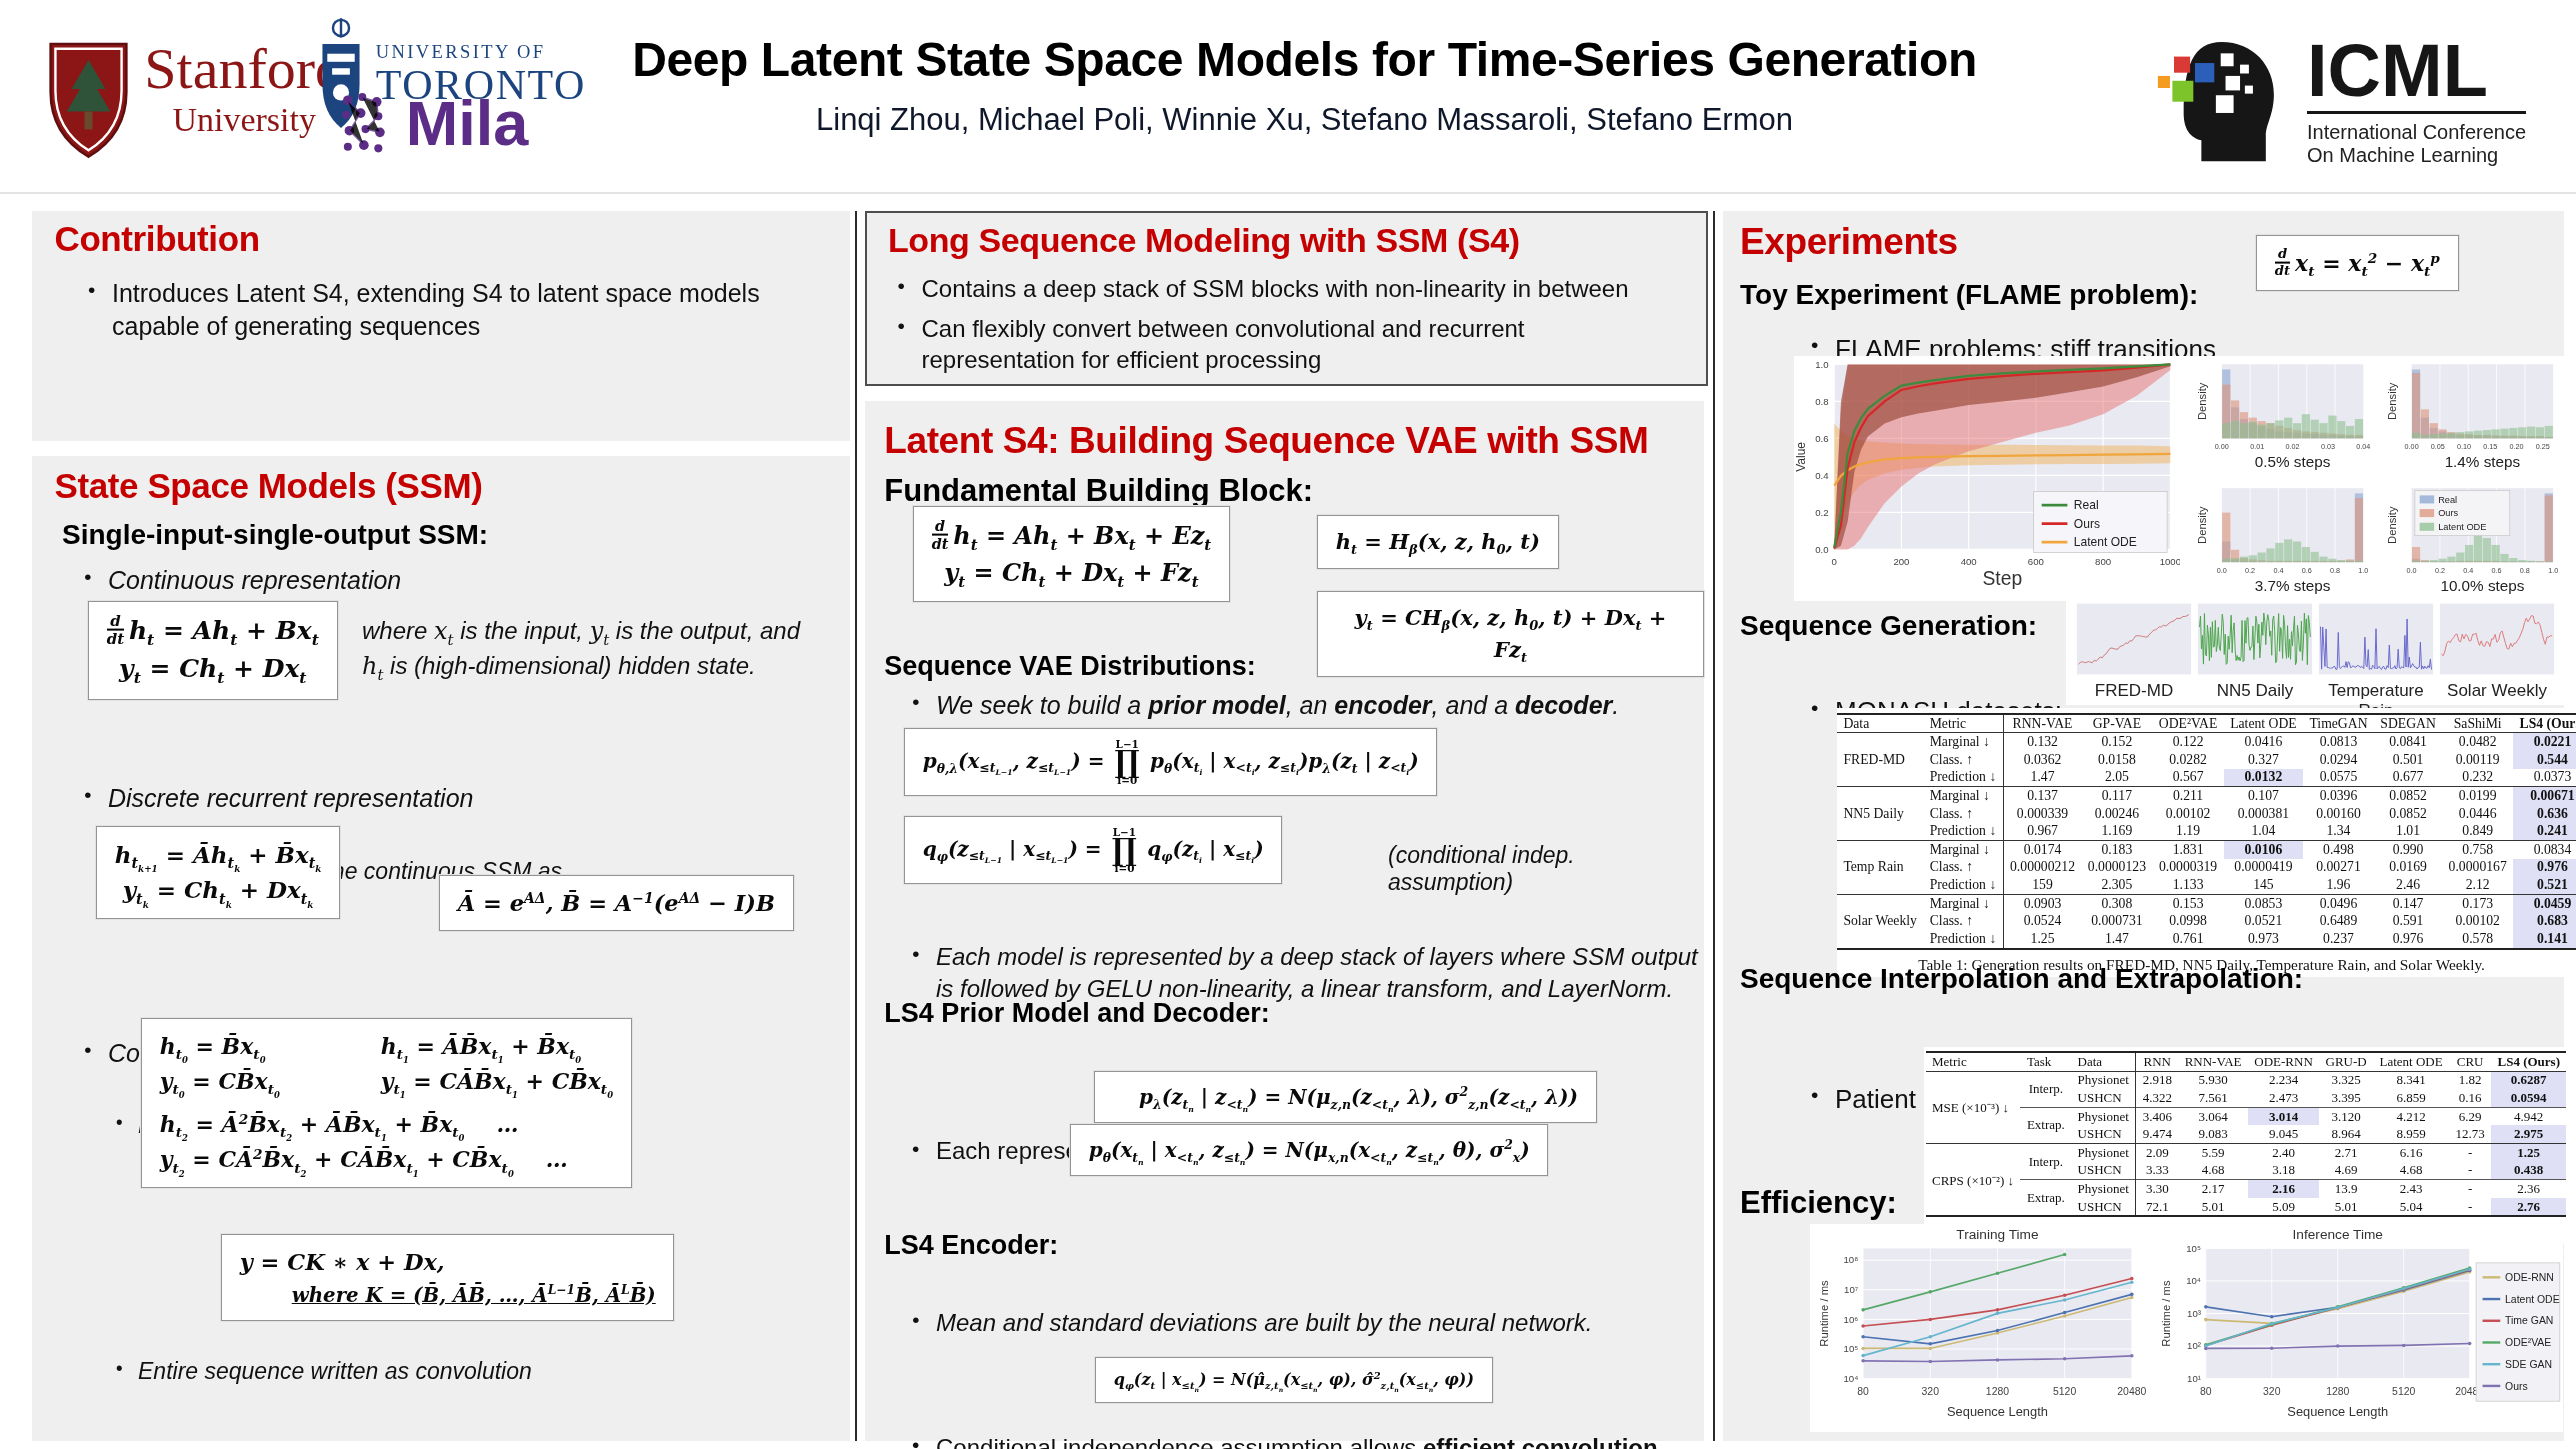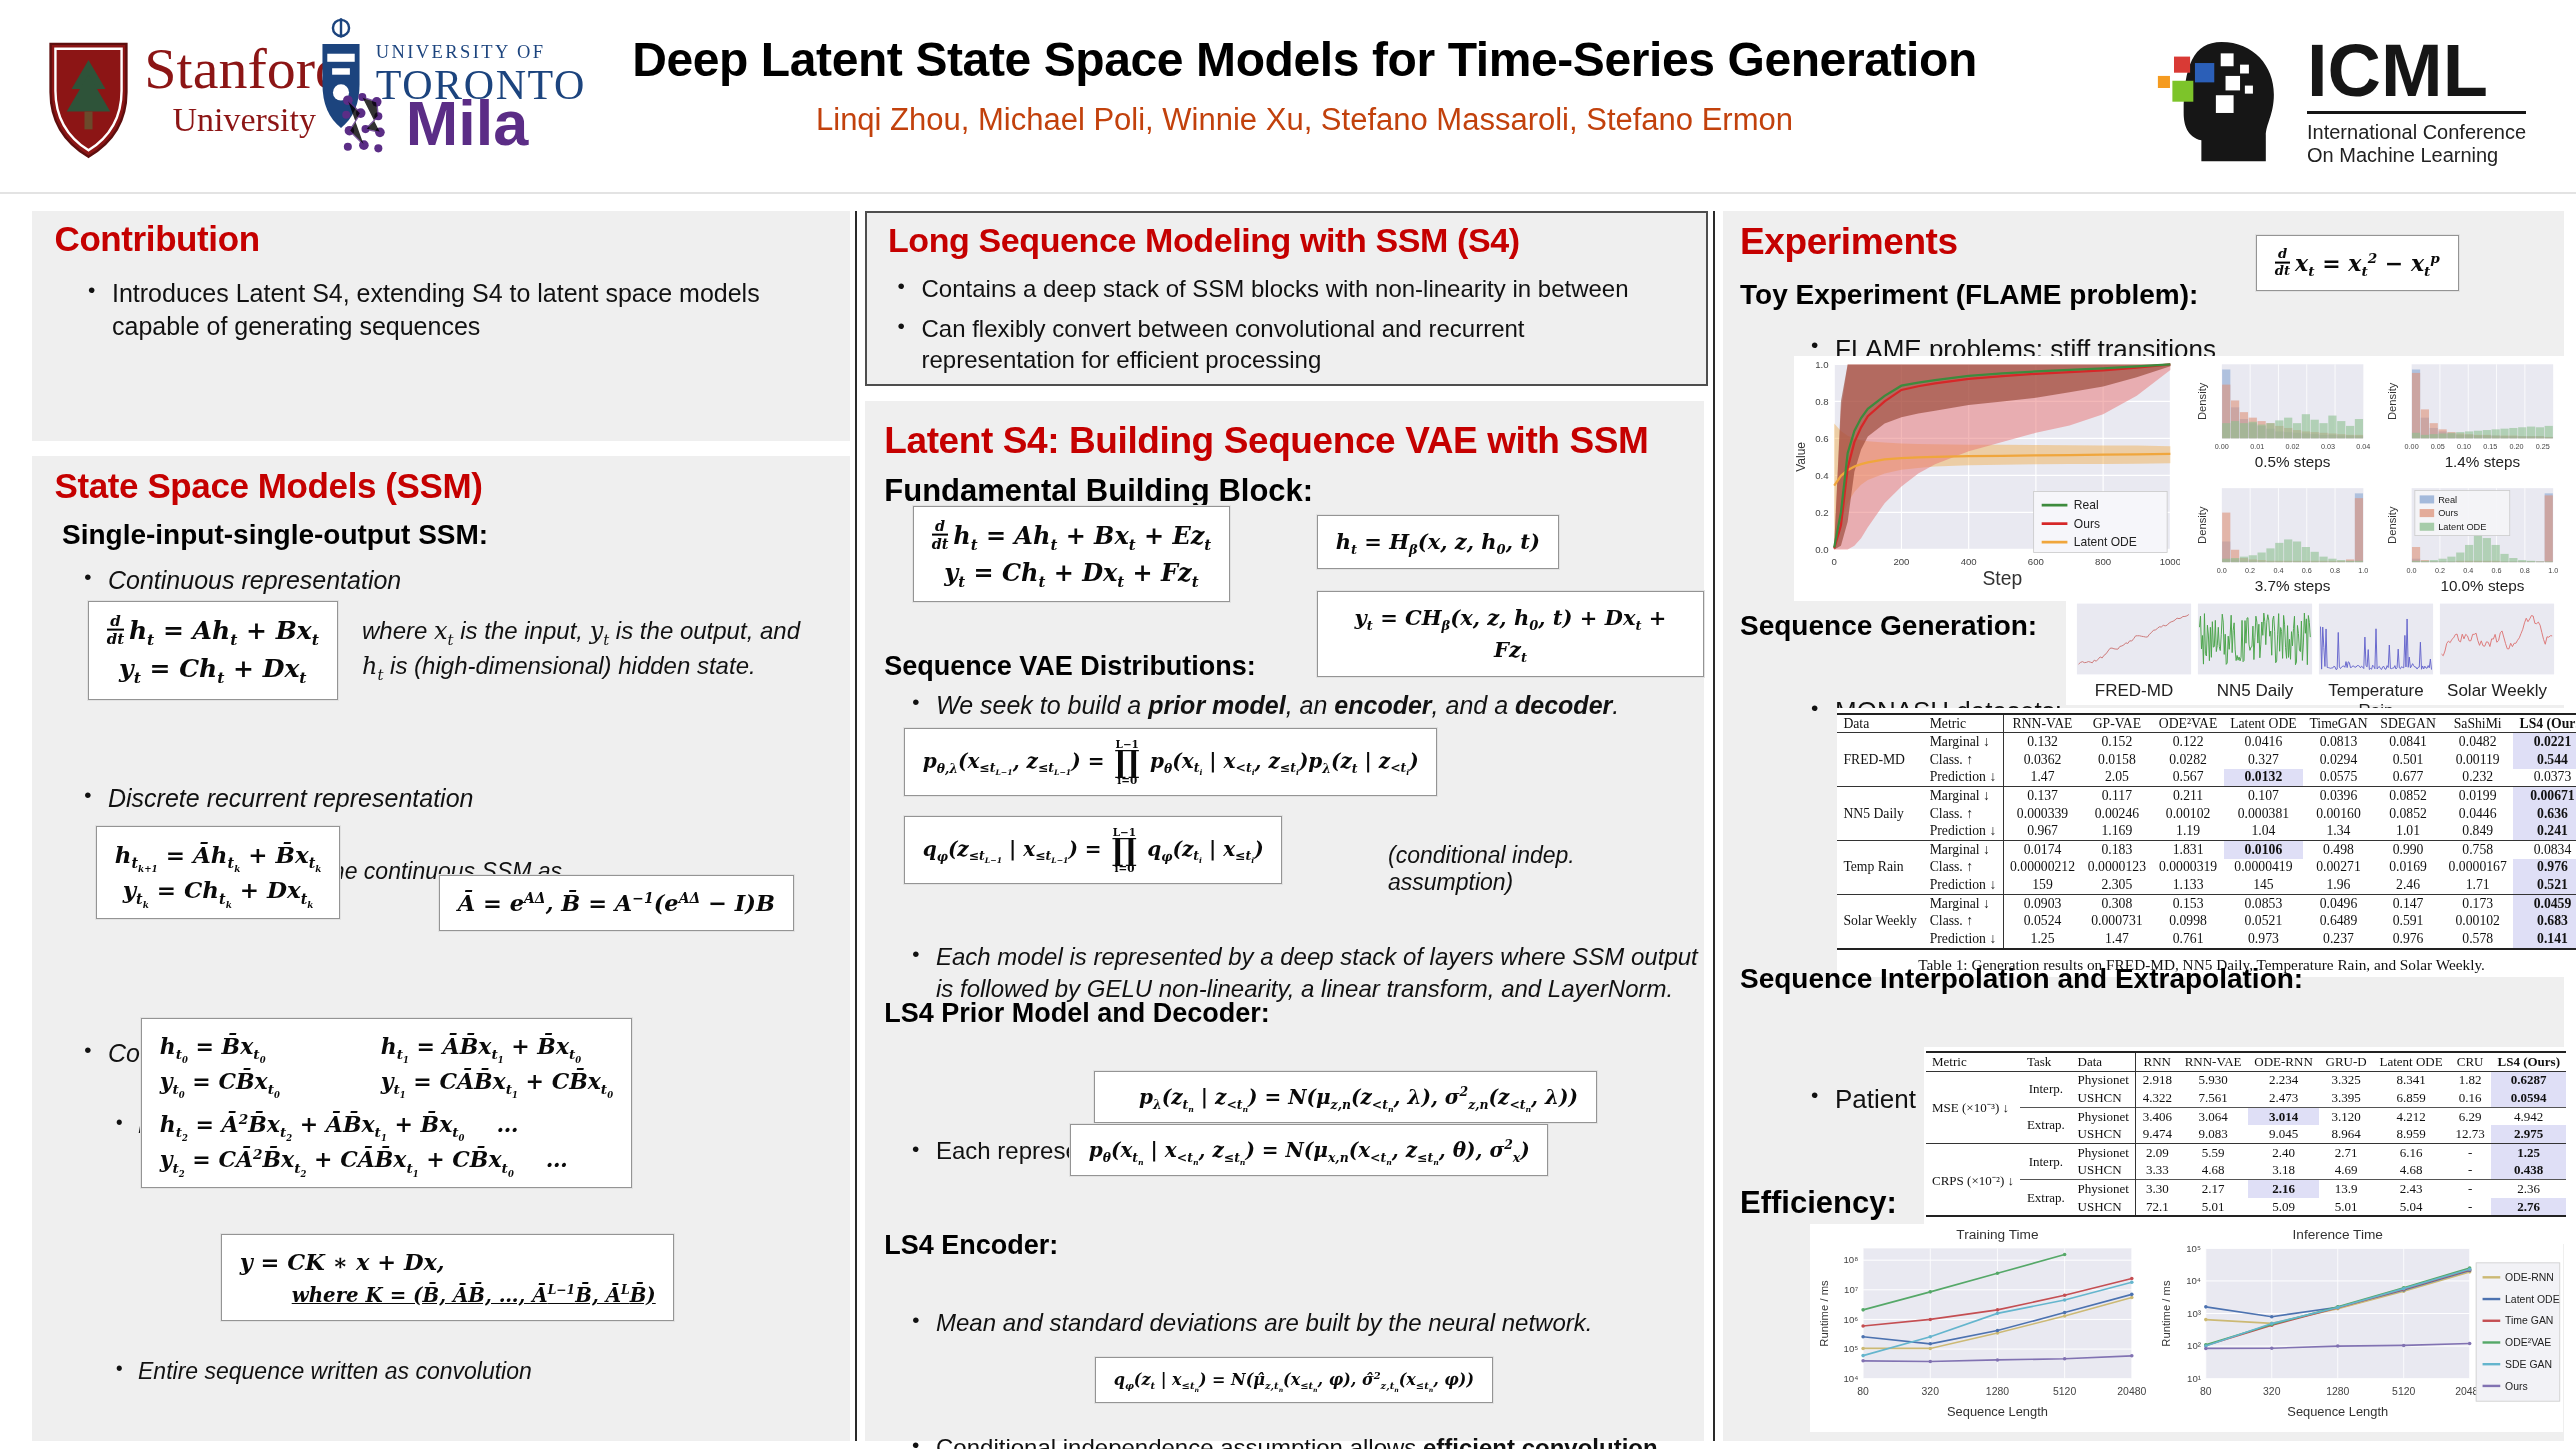--- a/index.html
+++ b/index.html
@@ -99,21 +99,21 @@
         <g stroke="#5b2d86" stroke-width="1.6" opacity="0.8">
           <path d="M30 10 L48 16 L50 34 L34 50 L52 54"></path>
             <path d="M12 14 L28 30 L14 52 L32 70"></path>
         </g>
       </svg>
       <div style="font-family:'Liberation Sans',sans-serif;font-weight:700;font-size:63px;color:#5b2d86;margin-left:4.8px;">Mila</div>
     </div>
 
     <div class="abs" style="left:580px;top:32px;width:1449px;text-align:center;">
       <div style="font-size:48px;font-weight:700;letter-spacing:-0.4px;color:#000;">Deep Latent State Space Models for Time-Series Generation</div>
-      <div style="font-size:31px;color:#c2410c;margin-top:14.5px;">Linqi Zhou, Michael Poli, Winnie Xu, Stefano Massaroli, Stefano Ermon</div>
+      <div style="font-size:31px;color:#0f172a;margin-top:14.5px;">Linqi Zhou, Michael Poli, Winnie Xu, Stefano Massaroli, Stefano Ermon</div>
     </div>
 
     <div class="abs" style="left:2145px;top:34px;display:flex;align-items:flex-start;">
       <svg width="149" height="137" viewBox="0 0 185 170">
         <path d="M95 10 C135 10 160 40 160 75 C160 100 150 112 150 126 L150 158 L70 158 L70 132 C52 128 48 112 48 98 C48 40 60 10 95 10 Z" fill="#161616"></path>
         <rect x="36" y="28" width="20" height="20" fill="#d93a35"></rect>
         <rect x="62" y="36" width="24" height="24" fill="#2b5fb8"></rect>
         <rect x="16" y="52" width="15" height="15" fill="#f59b20"></rect>
         <rect x="34" y="58" width="26" height="26" fill="#7dc42a"></rect>
         <g fill="#ffffff">
@@ -696,21 +696,21 @@
               <td class="hl b">0.976</td>
             </tr>
             <tr>
               <td class="l">Prediction ↓</td>
               <td class="vs">159</td>
               <td>2.305</td>
               <td>1.133</td>
               <td>145</td>
               <td>1.96</td>
               <td>2.46</td>
-              <td>1.71</td>
+              <td>2.12</td>
               <td class="hl b">0.521</td>
             </tr>
             <tr class="gt">
               <td rowspan="3" class="l">Solar Weekly</td>
               <td class="l">Marginal ↓</td>
               <td class="vs">0.0903</td>
               <td>0.308</td>
               <td>0.153</td>
               <td>0.0853</td>
               <td>0.0496</td>

